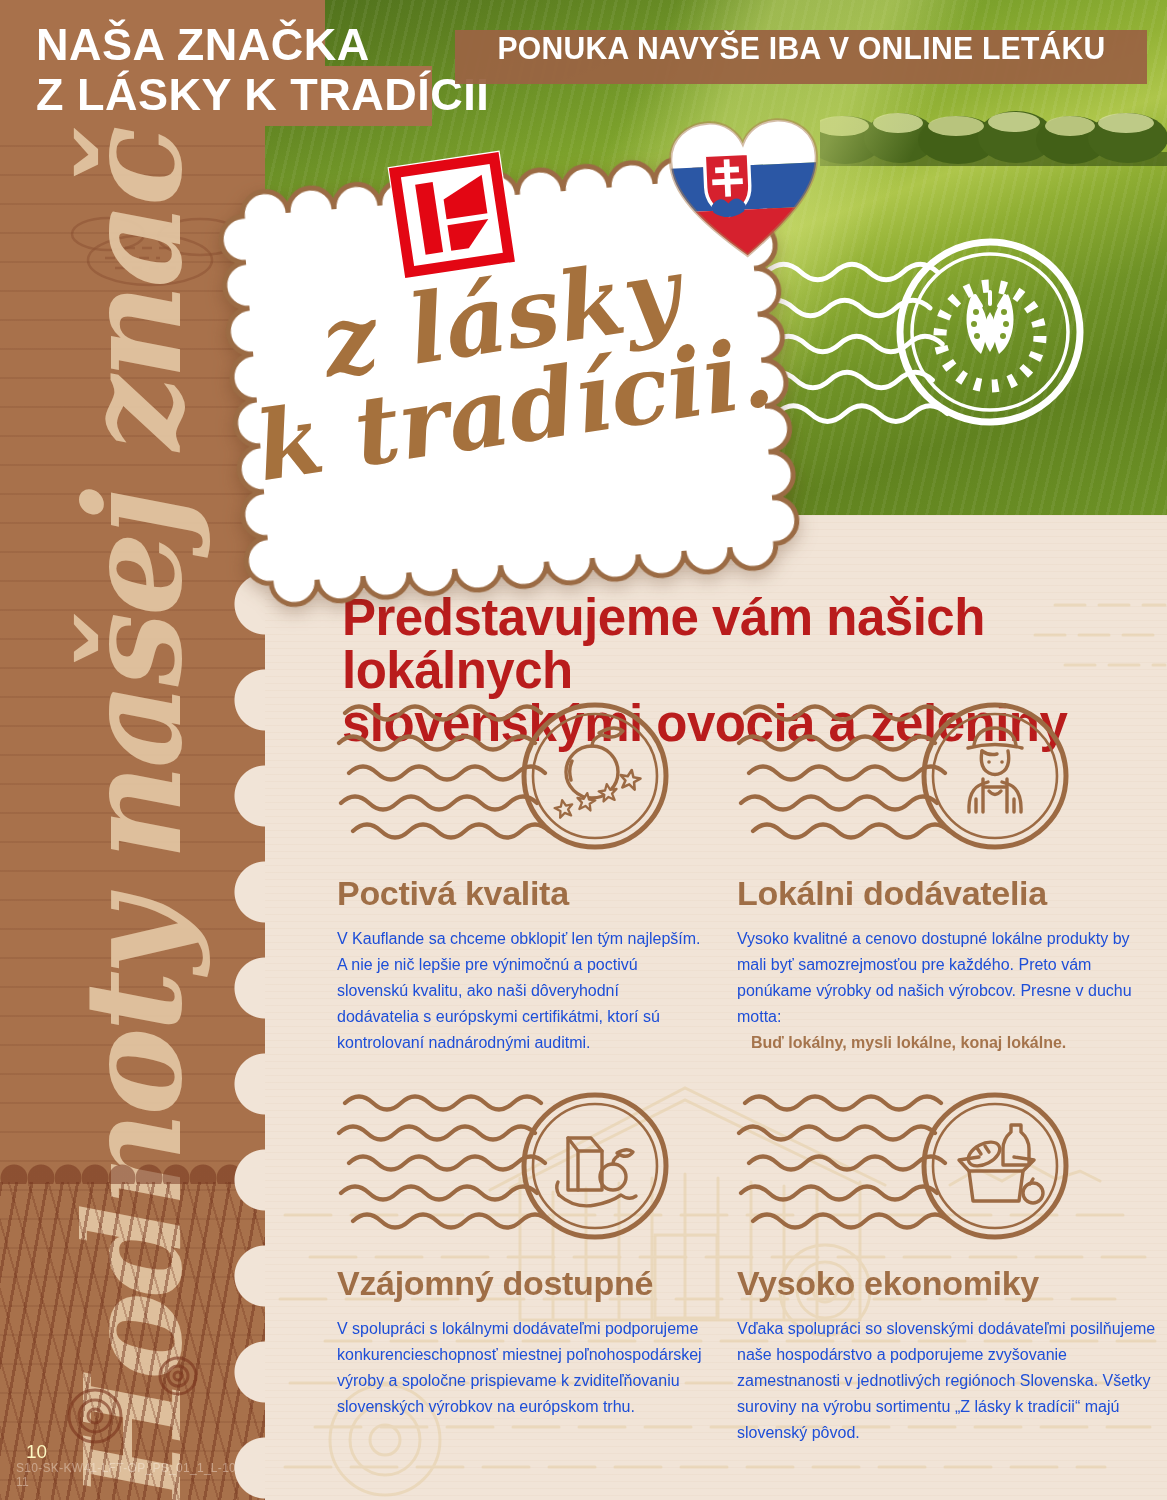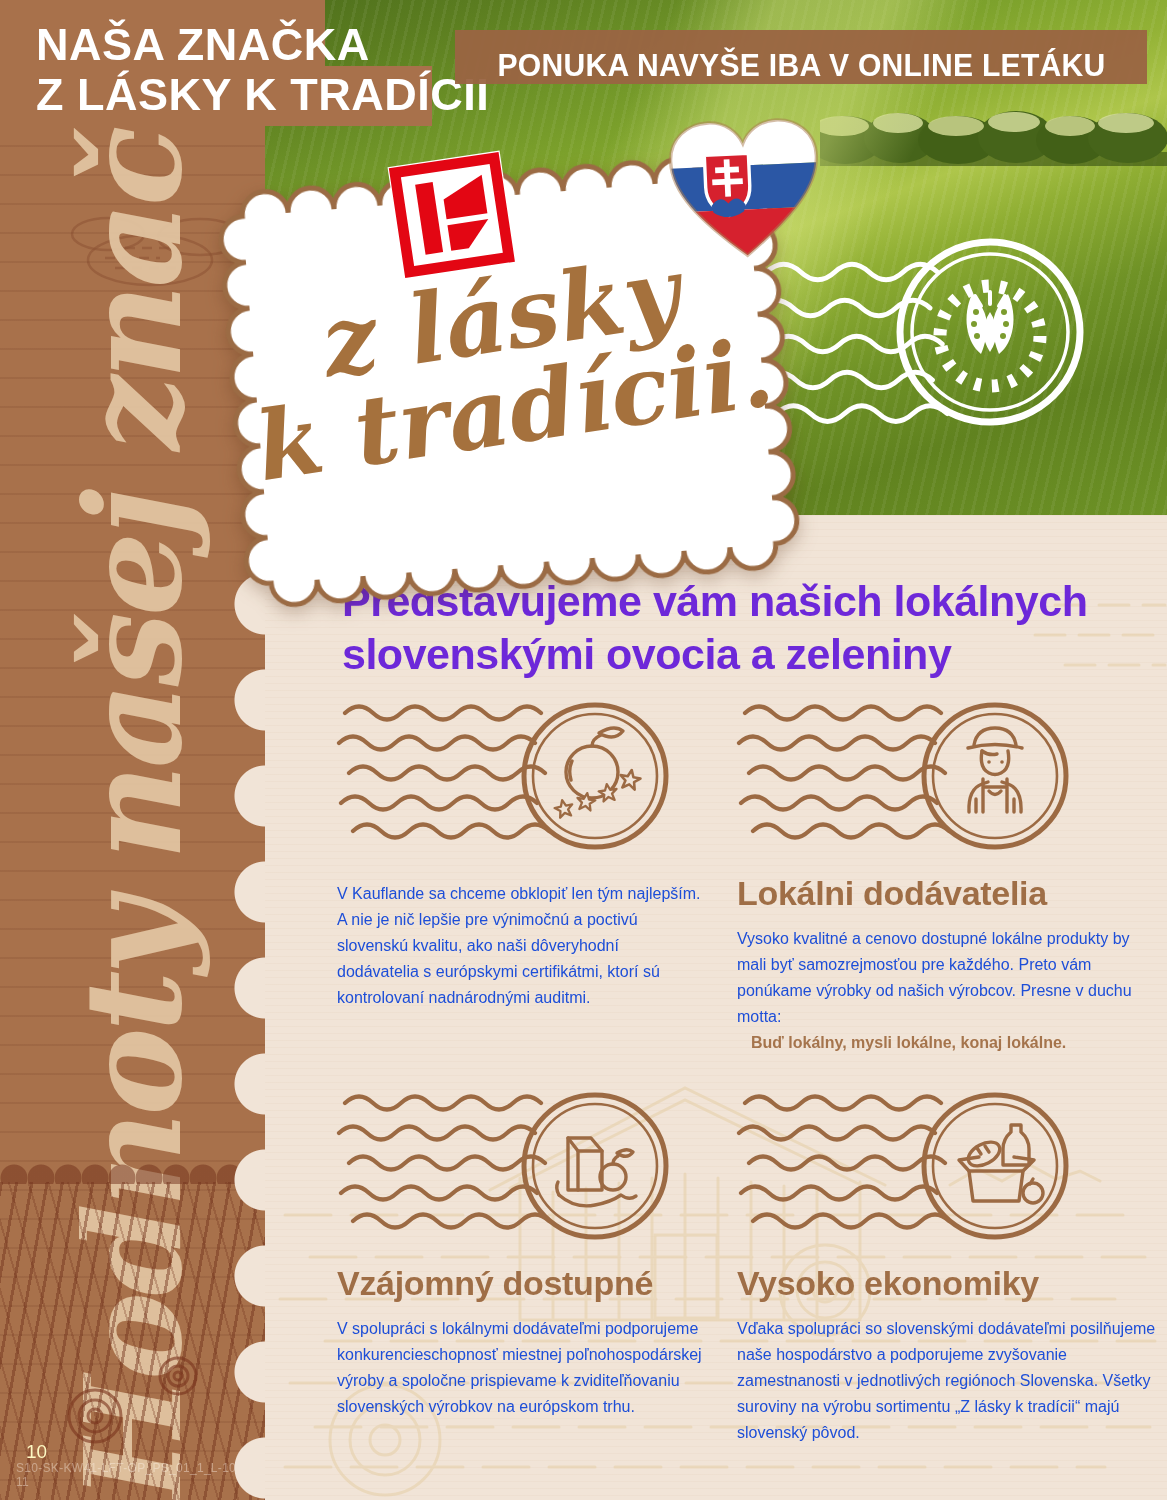--- a/index.html
+++ b/index.html
@@ -34,41 +34,41 @@
   .footer-code{position:absolute;left:16px;top:1461px;font-size:12px;letter-spacing:.3px;color:rgba(255,246,235,.4)}
   .edge-scallops{position:absolute;left:233px;top:556px;width:32px;height:944px;
     background-image:radial-gradient(circle 31px at 32px 48px,#f1e4d7 30px,rgba(0,0,0,0) 31px);
     background-size:32px 96px;background-repeat:repeat-y}
 
   
   .badge-bg1{position:absolute;left:0;top:0;width:325px;height:66px;background:#a8714b}
   .badge-bg2{position:absolute;left:0;top:66px;width:432px;height:60px;background:#a8714b}
   .badge{position:absolute;left:36px;top:20px;color:#fff;font-weight:700;font-size:45px;letter-spacing:.5px;line-height:50px}
   .banner{position:absolute;left:455px;top:30px;width:692px;height:54px;background:rgba(154,100,66,.95);
-    display:flex;align-items:flex-end;justify-content:center}
+    display:flex;align-items:flex-start;justify-content:center}
   .banner span{display:inline-block;transform:scaleX(.94);color:#fff;font-weight:700;font-size:32px;letter-spacing:.3px;white-space:nowrap}
 
   
   .stamp-wrap{position:absolute;left:226px;top:166px;width:566px;height:428px;transform:rotate(-4.5deg)}
   .stamp-wrap .stamp-svg{position:absolute;left:0;top:0;filter:drop-shadow(0 6px 9px rgba(80,40,10,.28))}
   .klogo{position:absolute;left:180px;top:-14px;width:118px;height:118px;transform:rotate(-4deg)}
   .heart{position:absolute;left:448px;top:-34px;width:170px;height:156px;transform:rotate(2deg)}
   .script{position:absolute;left:10px;top:104px;width:546px;text-align:center;transform:rotate(-4deg);
     font-family:"DejaVu Serif",serif;font-style:italic;font-weight:700;color:#a5713d;line-height:.98}
   .script .l1{font-size:95px}
   .script .l2{font-size:95px}
 
   .postmark{position:absolute;left:700px;top:220px;width:440px;height:230px}
 
   
   .content{position:absolute;left:265px;top:515px;width:902px;height:985px;background:#f1e4d7}
   .content::before{content:"";position:absolute;inset:0;
     background:repeating-linear-gradient(to bottom,rgba(190,150,110,.06) 0 1px,rgba(0,0,0,0) 1px 7px)}
   .bg-art{position:absolute;left:0;top:0;width:902px;height:985px;opacity:.5}
-  .heading{position:absolute;left:77px;top:60px;color:#6d28d9;font-weight:700;font-size:43px;line-height:53px;letter-spacing:-.5px}
+  .heading{position:absolute;left:77px;top:76px;color:#b91c1c;font-weight:700;font-size:51px;line-height:53px;letter-spacing:-.5px}
   .section{position:absolute}
   .s1{left:70px;top:173px;width:368px}
   .s2{left:470px;top:173px;width:404px}
   .s3{left:70px;top:563px;width:370px}
   .s4{left:470px;top:563px;width:428px}
   .stampmark{width:345px;height:180px;display:block}
   .waves{stroke:#9c6a43;stroke-width:4.2;fill:none}
   .ring-o{fill:none;stroke:#9c6a43;stroke-width:5}
   .ring-i{fill:none;stroke:#9c6a43;stroke-width:2.6}
   .ic{fill:none;stroke:#9c6a43;stroke-width:3.4;stroke-linecap:round;stroke-linejoin:round}
@@ -167,20 +167,21 @@
           <path d="M264,45 q15,-9 24,-2 q-9,11 -24,2 z"></path>
           <path d="M237,73 q-4,9 -1,19"></path>
         </g>
         <g>
           <use href="#star5" class="star" transform="translate(229,121) rotate(-12)"></use>
           <use href="#star5" class="star" transform="translate(251,114) rotate(8)"></use>
           <use href="#star5" class="star" transform="translate(273,105) rotate(-8)"></use>
           <use href="#star5" class="star" transform="translate(295,92) rotate(10) scale(1.12)"></use>
         </g>
       </svg>
+      <div class="section-title">Poctivá kvalita</div>
       <div class="section-body">V Kauflande sa chceme obklopiť len tým najlepším. A nie je nič lepšie pre výnimočnú a poctivú slovenskú kvalitu, ako naši dôveryhodní dodávatelia s európskymi certifikátmi, ktorí sú kontrolovaní nadnárodnými auditmi.</div>
       <div class="section-bold"></div>
     </div>
 
     <div class="section s2">
       <svg class="stampmark" viewBox="0 0 345 180">
         <use href="#pm-waves" class="waves"></use>
         <circle class="ring-o" cx="260" cy="88" r="71"></circle>
         <circle class="ring-i" cx="260" cy="88" r="62"></circle>
         <g class="ic">

